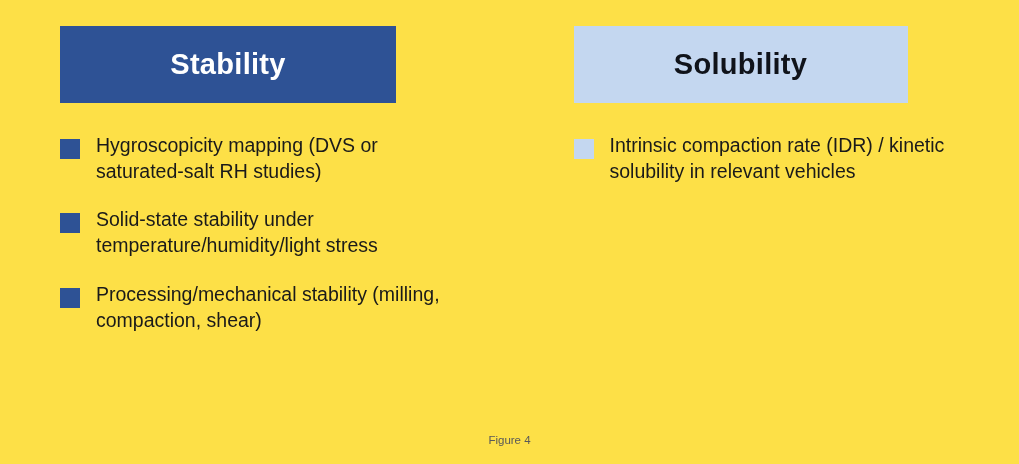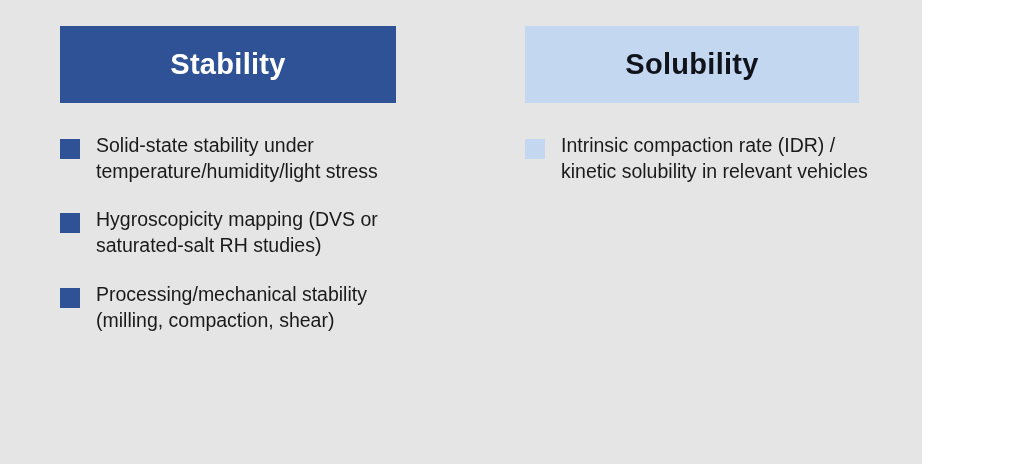--- a/index.html
+++ b/index.html
@@ -8,23 +8,23 @@
   }
   body {
     width: 1019px;
     height: 464px;
     background: #ffffff;
     font-family: "Liberation Sans", sans-serif;
     overflow: hidden;
   }
   .slide {
     position: relative;
-    width: 922px;
+    width: 1019px;
     height: 464px;
-    background: #e5e5e5;
+    background: #fde047;
   }
   .columns {
     display: flex;
     flex-direction: row;
     padding-top: 26px;
   }
   .column {
     width: 50%;
     box-sizing: border-box;
   }
@@ -110,25 +110,25 @@
 
   <div class="columns">
 
     <div class="column col-left">
       <div class="header-bar header-left">
         <span class="header-title">Stability</span>
       </div>
       <div class="bullets">
         <div class="bullet">
           <span class="bullet-marker marker-dark"></span>
-          <span class="bullet-text">Solid-state stability under temperature/humidity/light stress</span>
+          <span class="bullet-text">Hygroscopicity mapping (DVS or saturated-salt RH studies)</span>
         </div>
         <div class="bullet">
           <span class="bullet-marker marker-dark"></span>
-          <span class="bullet-text">Hygroscopicity mapping (DVS or saturated-salt RH studies)</span>
+          <span class="bullet-text">Solid-state stability under temperature/humidity/light stress</span>
         </div>
         <div class="bullet">
           <span class="bullet-marker marker-dark"></span>
           <span class="bullet-text">Processing/mechanical stability (milling, compaction, shear)</span>
         </div>
       </div>
     </div>
 
     <div class="column col-right">
       <div class="header-bar header-right">
@@ -137,14 +137,15 @@
       <div class="bullets">
         <div class="bullet">
           <span class="bullet-marker marker-light"></span>
           <span class="bullet-text">Intrinsic compaction rate (IDR) / kinetic solubility in relevant vehicles</span>
         </div>
       </div>
     </div>
 
   </div>
 
+  <div class="figure-caption">Figure 4</div>
 
 </div>
 
 </body></html>

